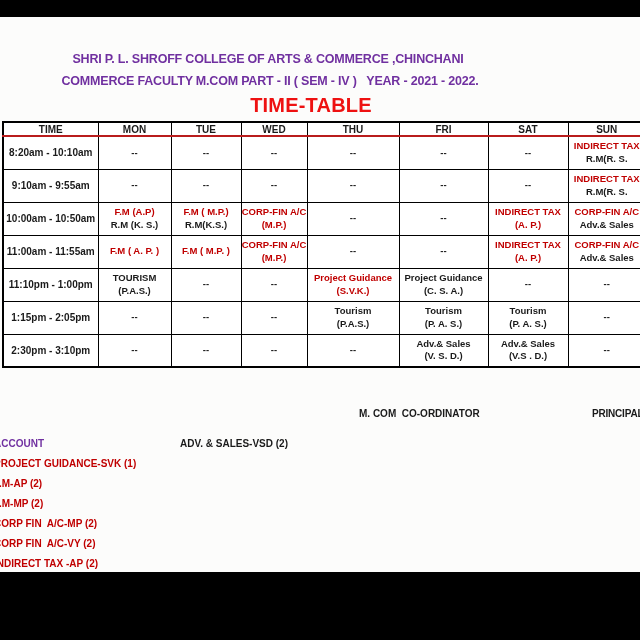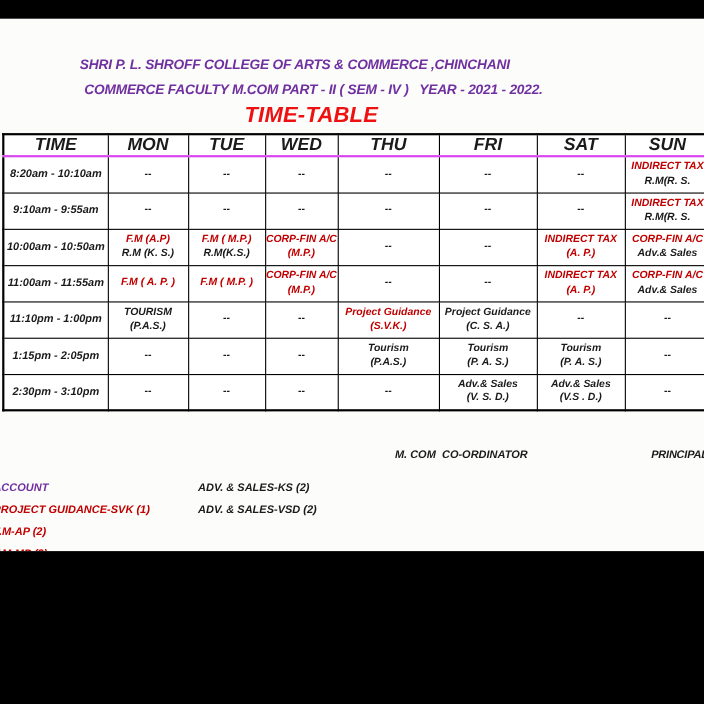--- a/index.html
+++ b/index.html
@@ -4,38 +4,38 @@
 <style>
   html,body{margin:0;padding:0;}
   body{
     width:640px;height:640px;background:#000;position:relative;
     overflow:hidden;font-family:"Liberation Sans",sans-serif;
   }
   .bar{position:absolute;left:0;width:640px;background:#000;}
   .bar.top{top:0;height:17px;}
   .bar.bottom{top:613px;height:27px;}
   .page{
-    position:absolute;top:17px;left:0;width:640px;height:484px;
-    background:#fcfcfb;overflow:hidden;font-style:italic;
+    position:absolute;top:17px;left:0;width:640px;height:555px;
+    background:#fcfcfb;overflow:hidden;
   }
   .title{
     position:absolute;left:0;text-align:center;font-weight:bold;
     color:var(--purple);white-space:pre;
   }
   .t1{top:35px;width:536px;font-size:12.5px;letter-spacing:-0.2px;}
-  .t2{top:57px;width:540px;font-size:12.5px;letter-spacing:-0.2px;padding-left:15px;}
-  .t3{top:77px;width:566px;font-size:20px;color:var(--bright-red);letter-spacing:0.2px;}
+  .t2{top:57px;width:540px;font-size:12.5px;letter-spacing:-0.2px;}
+  .t3{top:77px;width:566px;font-size:20px;color:var(--bright-red);letter-spacing:0.2px;padding-left:28px;}
   table{
     position:absolute;left:2px;top:104px;width:643px;
     border-collapse:collapse;table-layout:fixed;background:#fff;
     border:2px solid #000;
   }
   th,td{border:1px solid #000;padding:0;overflow:hidden;}
   thead tr{height:14px;}
-  thead th{font-size:16px;font-weight:bold;color:var(--ink);border-bottom:2px solid #d946ef;}
+  thead th{font-size:10px;font-weight:bold;color:var(--ink);border-bottom:2px solid #b91c1c;}
   tbody tr{height:33px;}
   td{text-align:center;vertical-align:middle;font-weight:bold;font-size:9.5px;
      color:var(--ink);line-height:1.3;white-space:nowrap;}
   td.time{font-size:10px;}
   .red{color:var(--red);}
   .sig{position:absolute;font-weight:bold;font-size:10px;color:var(--ink);white-space:pre;padding-left:22px;}
   .coord{left:337px;top:391px;}
   .princ{left:570px;top:391px;letter-spacing:-0.2px;text-align:right;}
   .legend{position:absolute;top:421px;font-weight:bold;font-size:10px;white-space:nowrap;}
   .legend .head{color:var(--purple);height:13px;margin-bottom:7px;}
@@ -278,19 +278,18 @@
         <div class="item">F.M-AP (2)</div>
         <div class="item">F.M-MP (2)</div>
         <div class="item">CORP FIN  A/C-MP (2)</div>
         <div class="item">CORP FIN  A/C-VY (2)</div>
         <div class="item">INDIRECT TAX -AP (2)</div>
         <div class="item">INDIRECT TAX -GM (2)</div>
       </div>
   </div>
   <div class="legend leg-mgmt">
     <div id="mgmt-items">
-        <div class="item">ADV. &amp; SALES-KS (2)</div>
         <div class="item">ADV. &amp; SALES-VSD (2)</div>
       </div>
   </div>
 </div>
 
 <div class="bar bottom"></div>
 
 </body></html>

